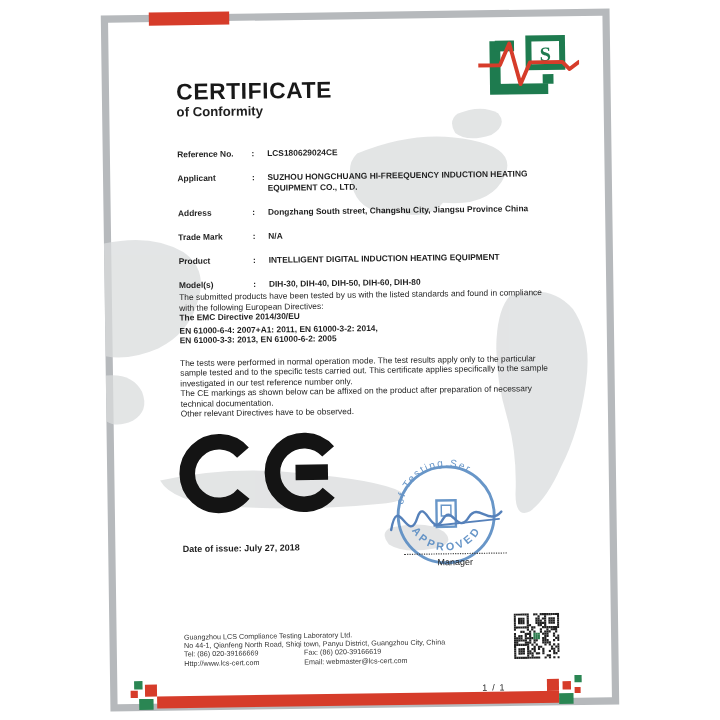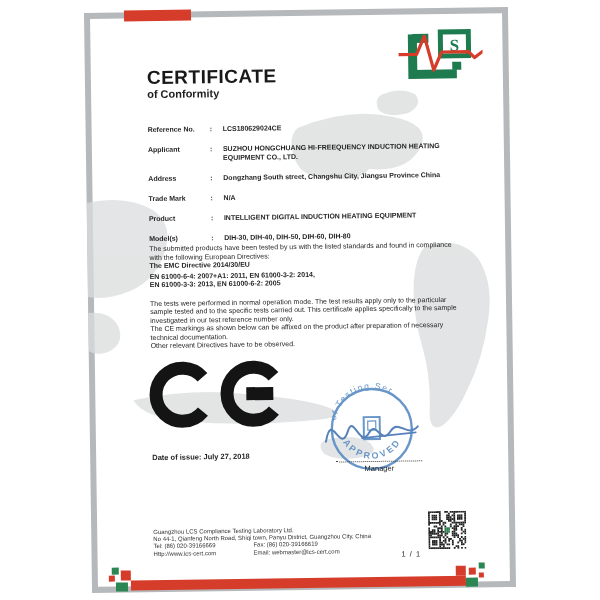--- a/index.html
+++ b/index.html
@@ -41,21 +41,21 @@
 
   .stampwrap{position:absolute;left:234px;top:372px;width:96px;height:96px;opacity:.92;}
   .sigline{position:absolute;left:246px;top:452px;width:86px;border-bottom:1.5px dotted #444;}
   .manager{position:absolute;left:246px;top:455px;width:86px;text-align:center;font-size:7.5px;color:#222;}
 
   .footer{position:absolute;left:62px;top:517px;font-size:6px;line-height:7.2px;color:#333;}
   .footer .cols{display:flex;}
   .footer .c1{width:100px;flex:none;}
 
   .qr{position:absolute;left:337px;top:503px;width:38px;height:38px;}
-  .pagenum{position:absolute;left:310px;top:541px;font-size:7.5px;font-weight:normal;letter-spacing:1px;}
+  .pagenum{position:absolute;left:310px;top:560px;font-size:7.5px;font-weight:normal;letter-spacing:1px;}
 
   .sq{position:absolute;}
   .red{background:#d63c2a;}
   .green{background:#2a8653;}
 </style>
 </head>
 <body>
 
 <div class="stage">
   <div class="cert">

